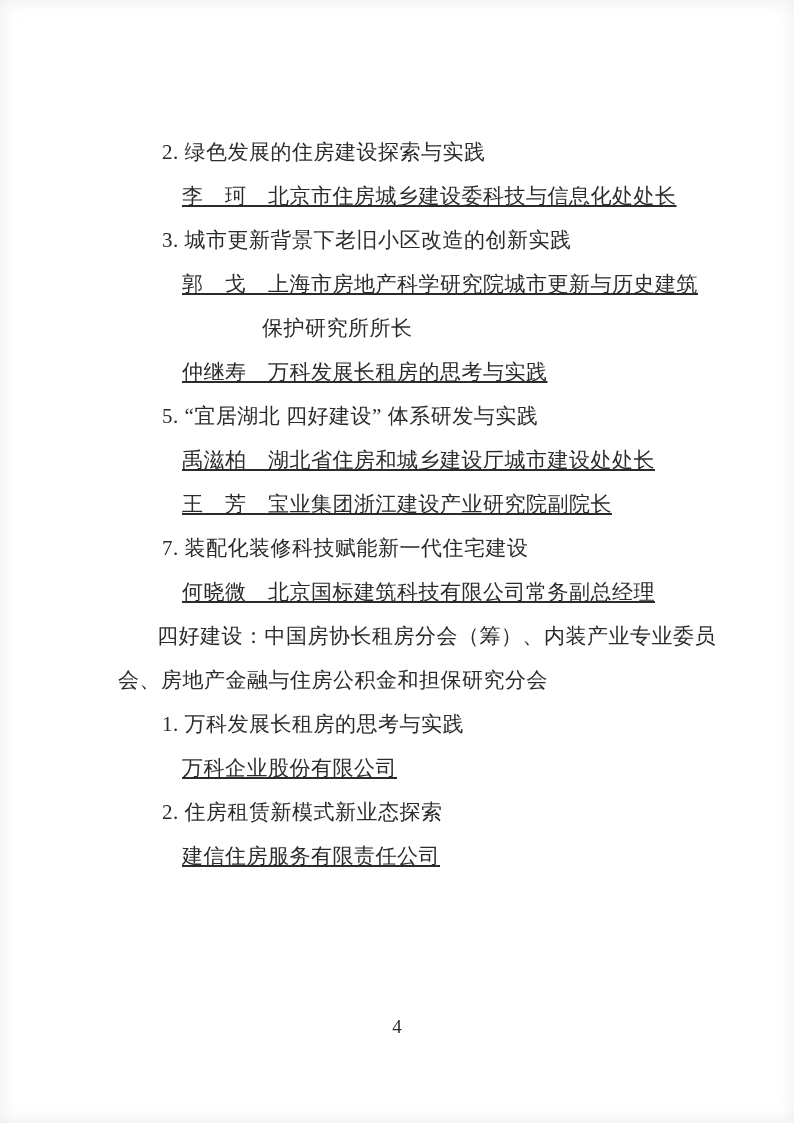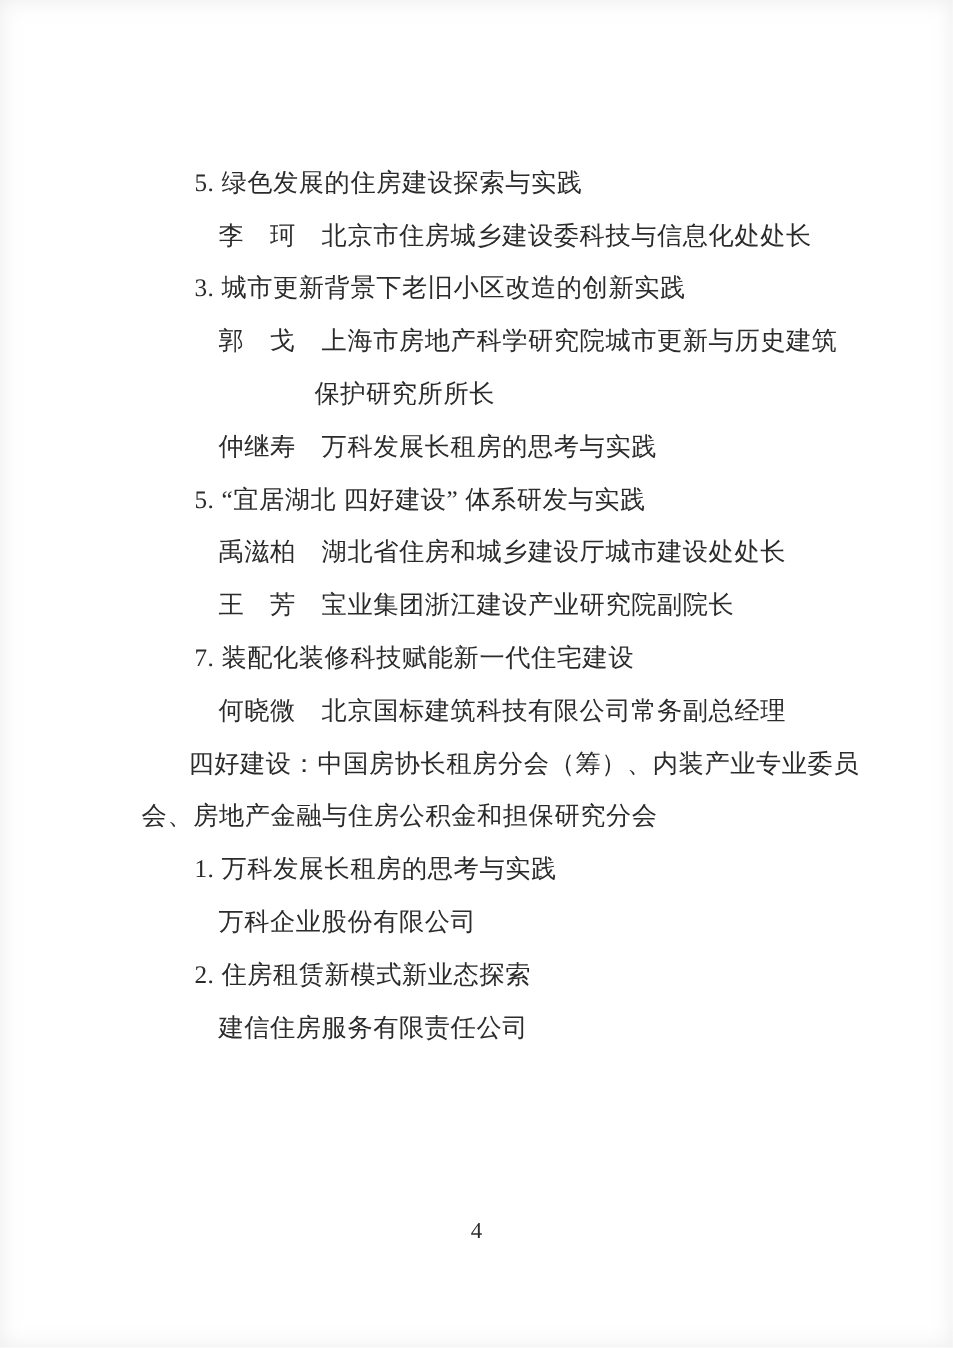--- a/index.html
+++ b/index.html
@@ -26,21 +26,21 @@
   }
   p.line {
     margin: 0;
     height: 44px;
     line-height: 44px;
     white-space: nowrap;
     letter-spacing: 0.5px;
   }
   
   .indent-item    { padding-left: 44px; }   
-  .indent-speaker { padding-left: 64px; }   
+  .indent-speaker { padding-left: 64px; text-decoration: underline; }   
   .indent-cont    { padding-left: 144px; }  
   .indent-para    { padding-left: 39px; }   
   .indent-flush   { padding-left: 0; }      
   .section-heading {
     padding-left: 42px;
     font-weight: bold;
     font-family: "Liberation Sans", "DejaVu Sans", sans-serif;
     letter-spacing: 0.5px;
   }
   .page-number {
@@ -54,21 +54,21 @@
     font-size: 19px;
     color: #2b2b2b;
   }
 </style>
 </head>
 <body>
 
 <div class="page">
   <div class="body-text">
 
-    <p class="line indent-item">5. 绿色发展的住房建设探索与实践</p>
+    <p class="line indent-item">2. 绿色发展的住房建设探索与实践</p>
     <p class="line indent-speaker">李　珂　北京市住房城乡建设委科技与信息化处处长</p>
 
     <p class="line indent-item">3. 城市更新背景下老旧小区改造的创新实践</p>
     <p class="line indent-speaker">郭　戈　上海市房地产科学研究院城市更新与历史建筑</p>
     <p class="line indent-cont">保护研究所所长</p>
 
     <p class="line indent-speaker">仲继寿　万科发展长租房的思考与实践</p>
 
     <p class="line indent-item">5. “宜居湖北 四好建设” 体系研发与实践</p>
     <p class="line indent-speaker">禹滋柏　湖北省住房和城乡建设厅城市建设处处长</p>

